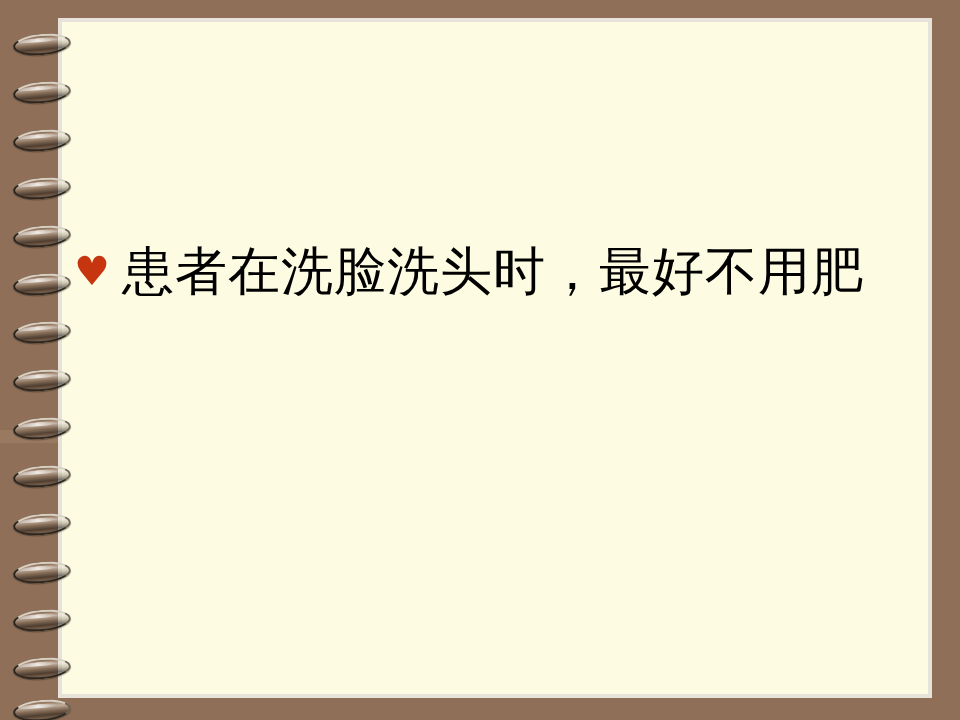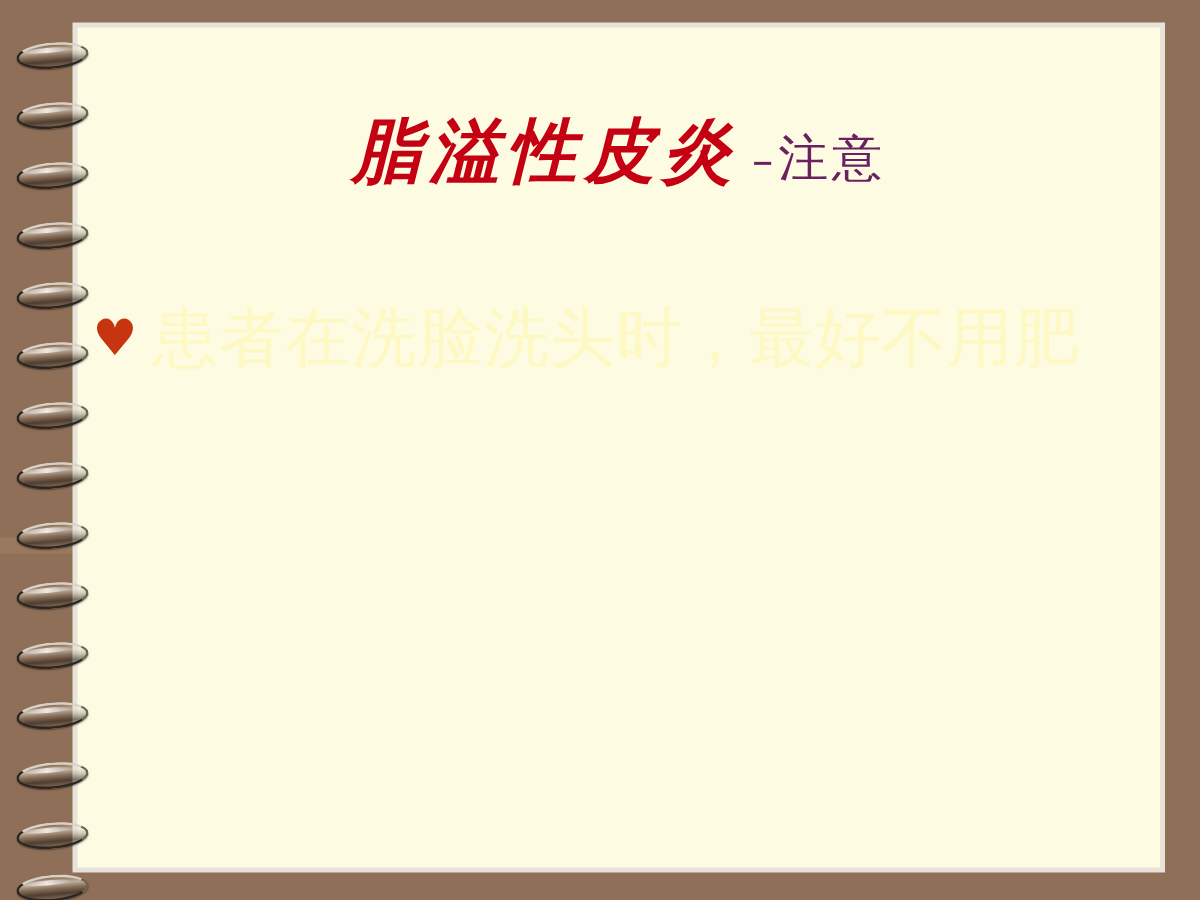--- a/index.html
+++ b/index.html
@@ -151,21 +151,21 @@
     line-height: 78px;
     color: #c63510;
     text-align: left;
     padding-left: 4px;
   }
   .body-text {
     flex: 1 1 auto;
     font-family: "DejaVu Serif", serif;
     font-size: 52px;
     line-height: 78px;
-    color: #fef9c3;
+    color: #000000;
     letter-spacing: 1px;
     word-break: break-all;
   }
   .body-line {
     display: block;
     white-space: nowrap;
   }
   .body-line.indent {
     padding-left: 22px;
   }
@@ -193,23 +193,20 @@
     <div class="ring" style="top:466px"></div>
     <div class="ring" style="top:514px"></div>
     <div class="ring" style="top:562px"></div>
     <div class="ring" style="top:610px"></div>
     <div class="ring" style="top:658px"></div>
     <div class="ring" style="top:700px"></div>
   </div>
 
   <div class="content">
 
-    <div class="title-row">
-      <span class="title-main">脂溢性皮炎</span><span class="title-dash">–</span><span class="title-sub">注意</span>
-    </div>
 
     <div class="bullet-block">
       <div class="bullet-row">
         <div class="heart">♥</div>
         <div class="body-text">
           <span class="body-line">患者在洗脸洗头时，最好不用肥</span>
         </div>
       </div>
     </div>
 

